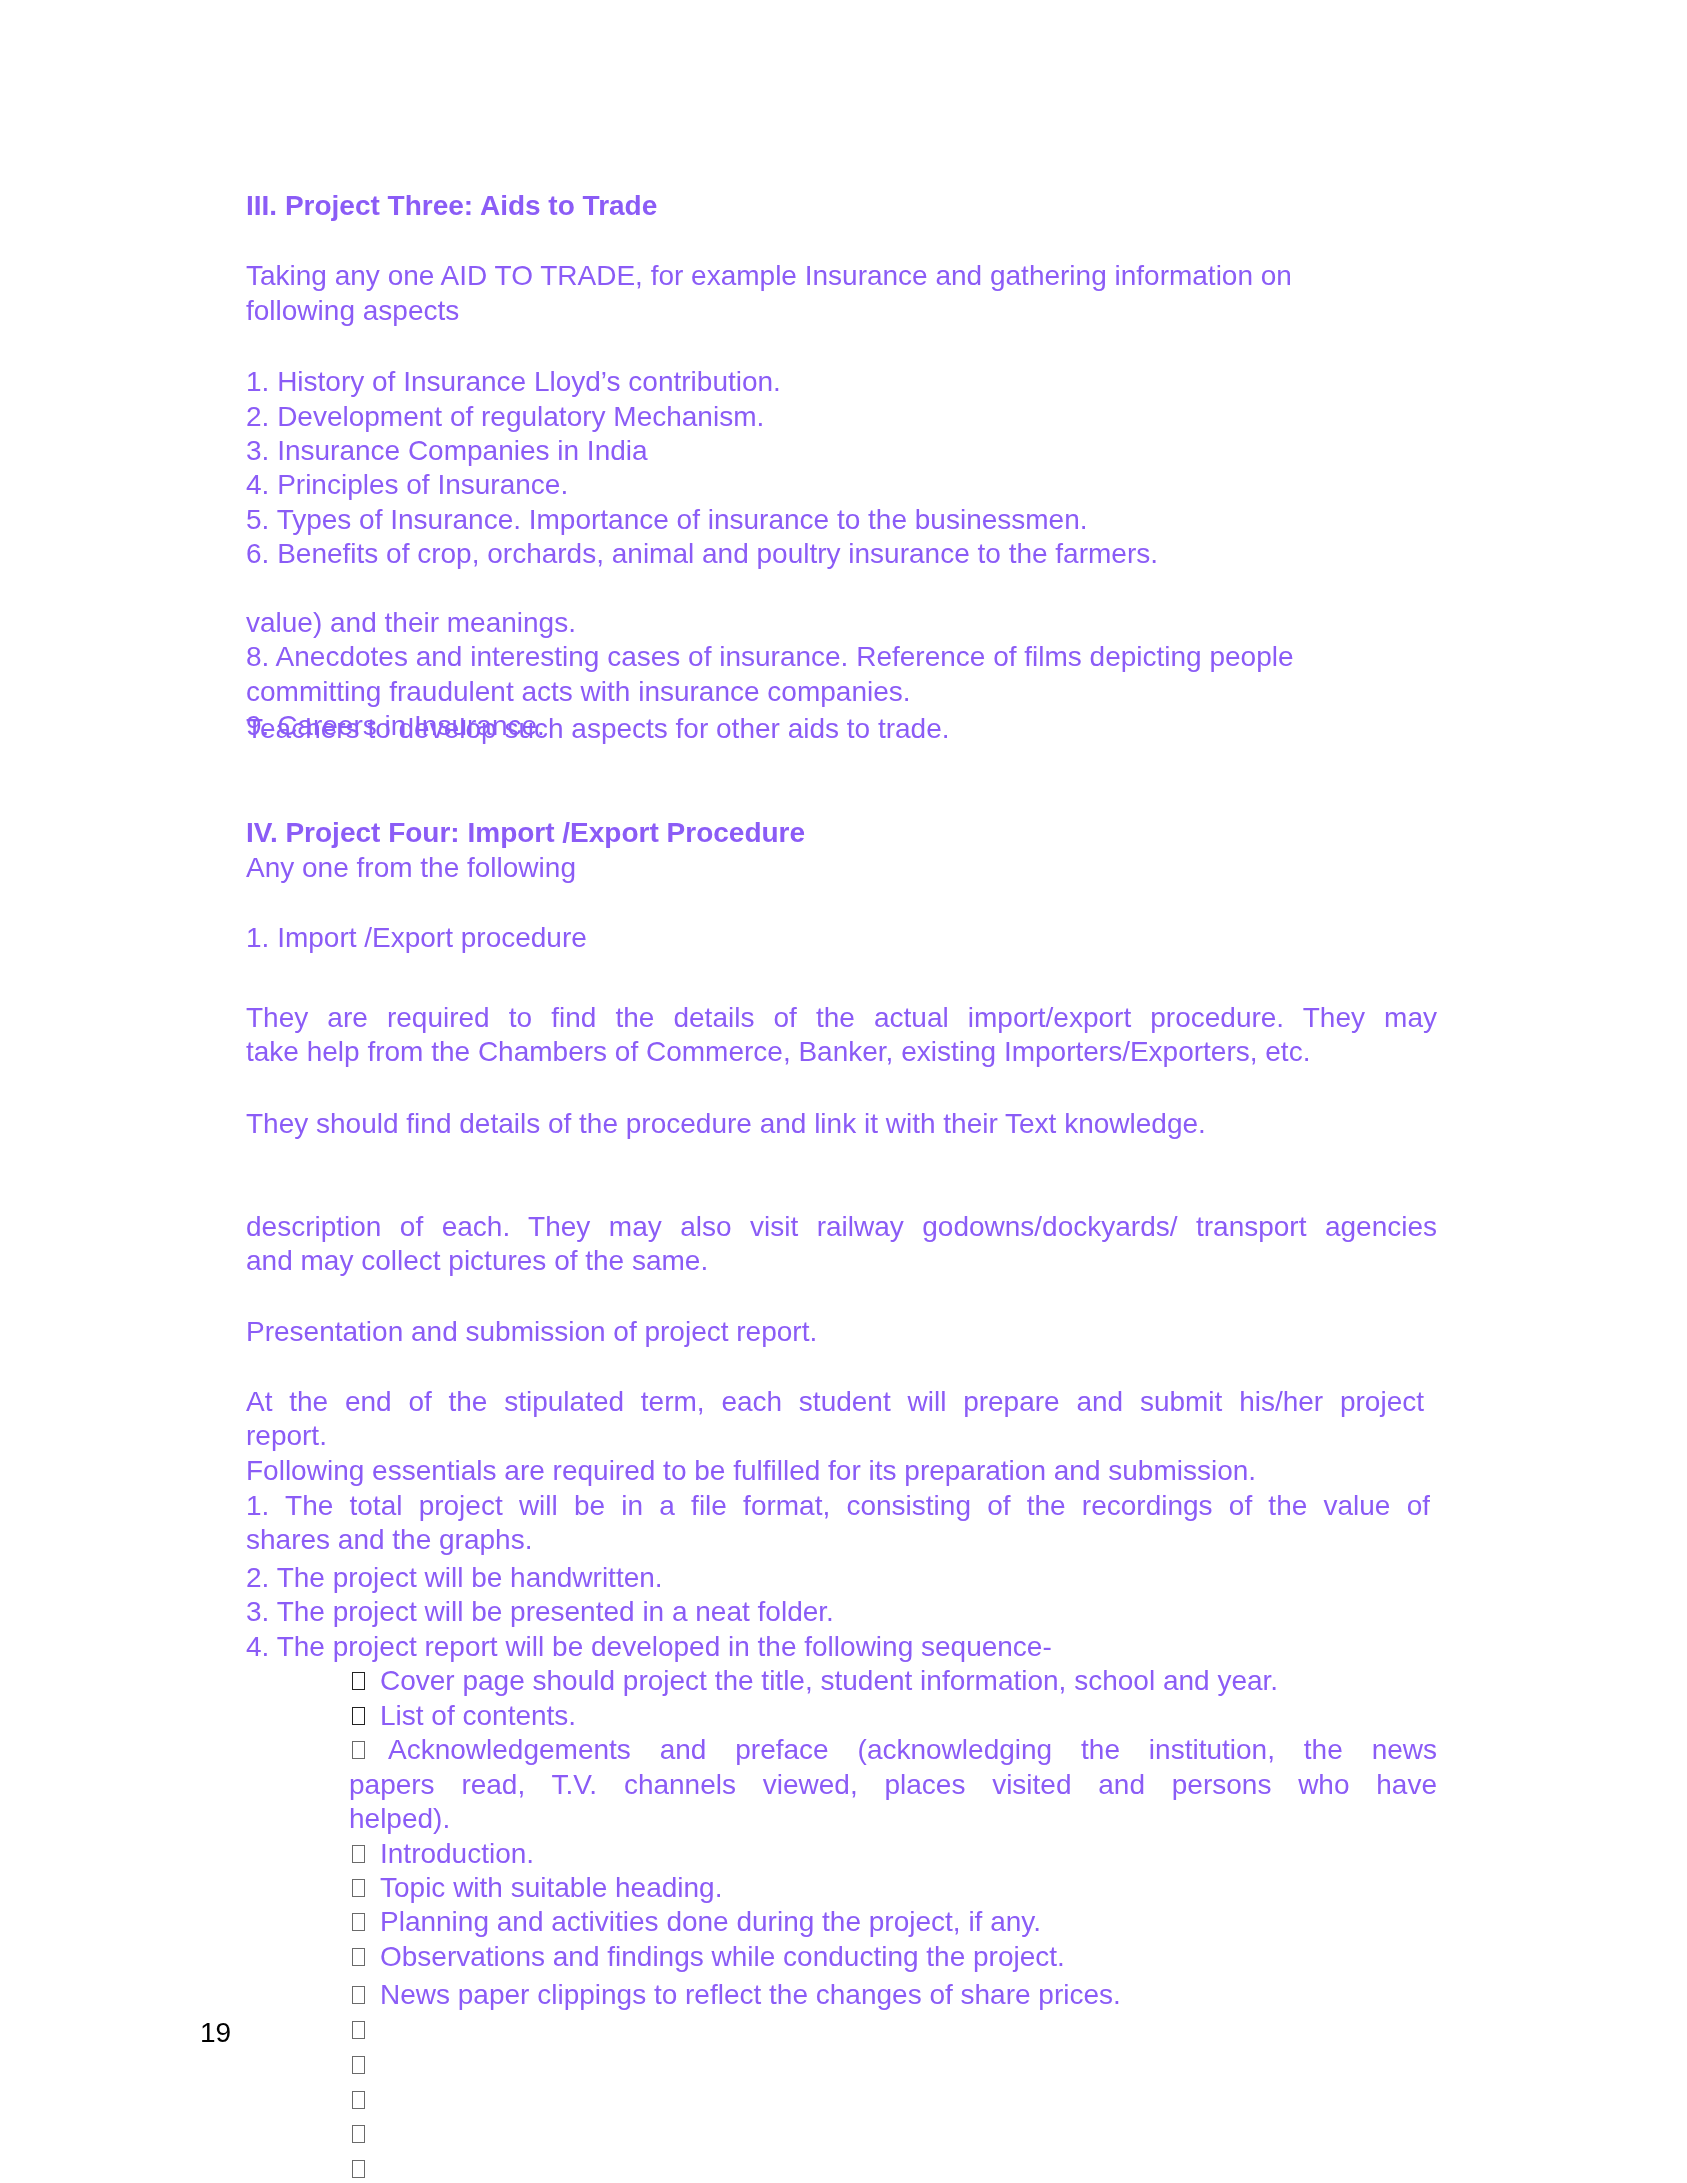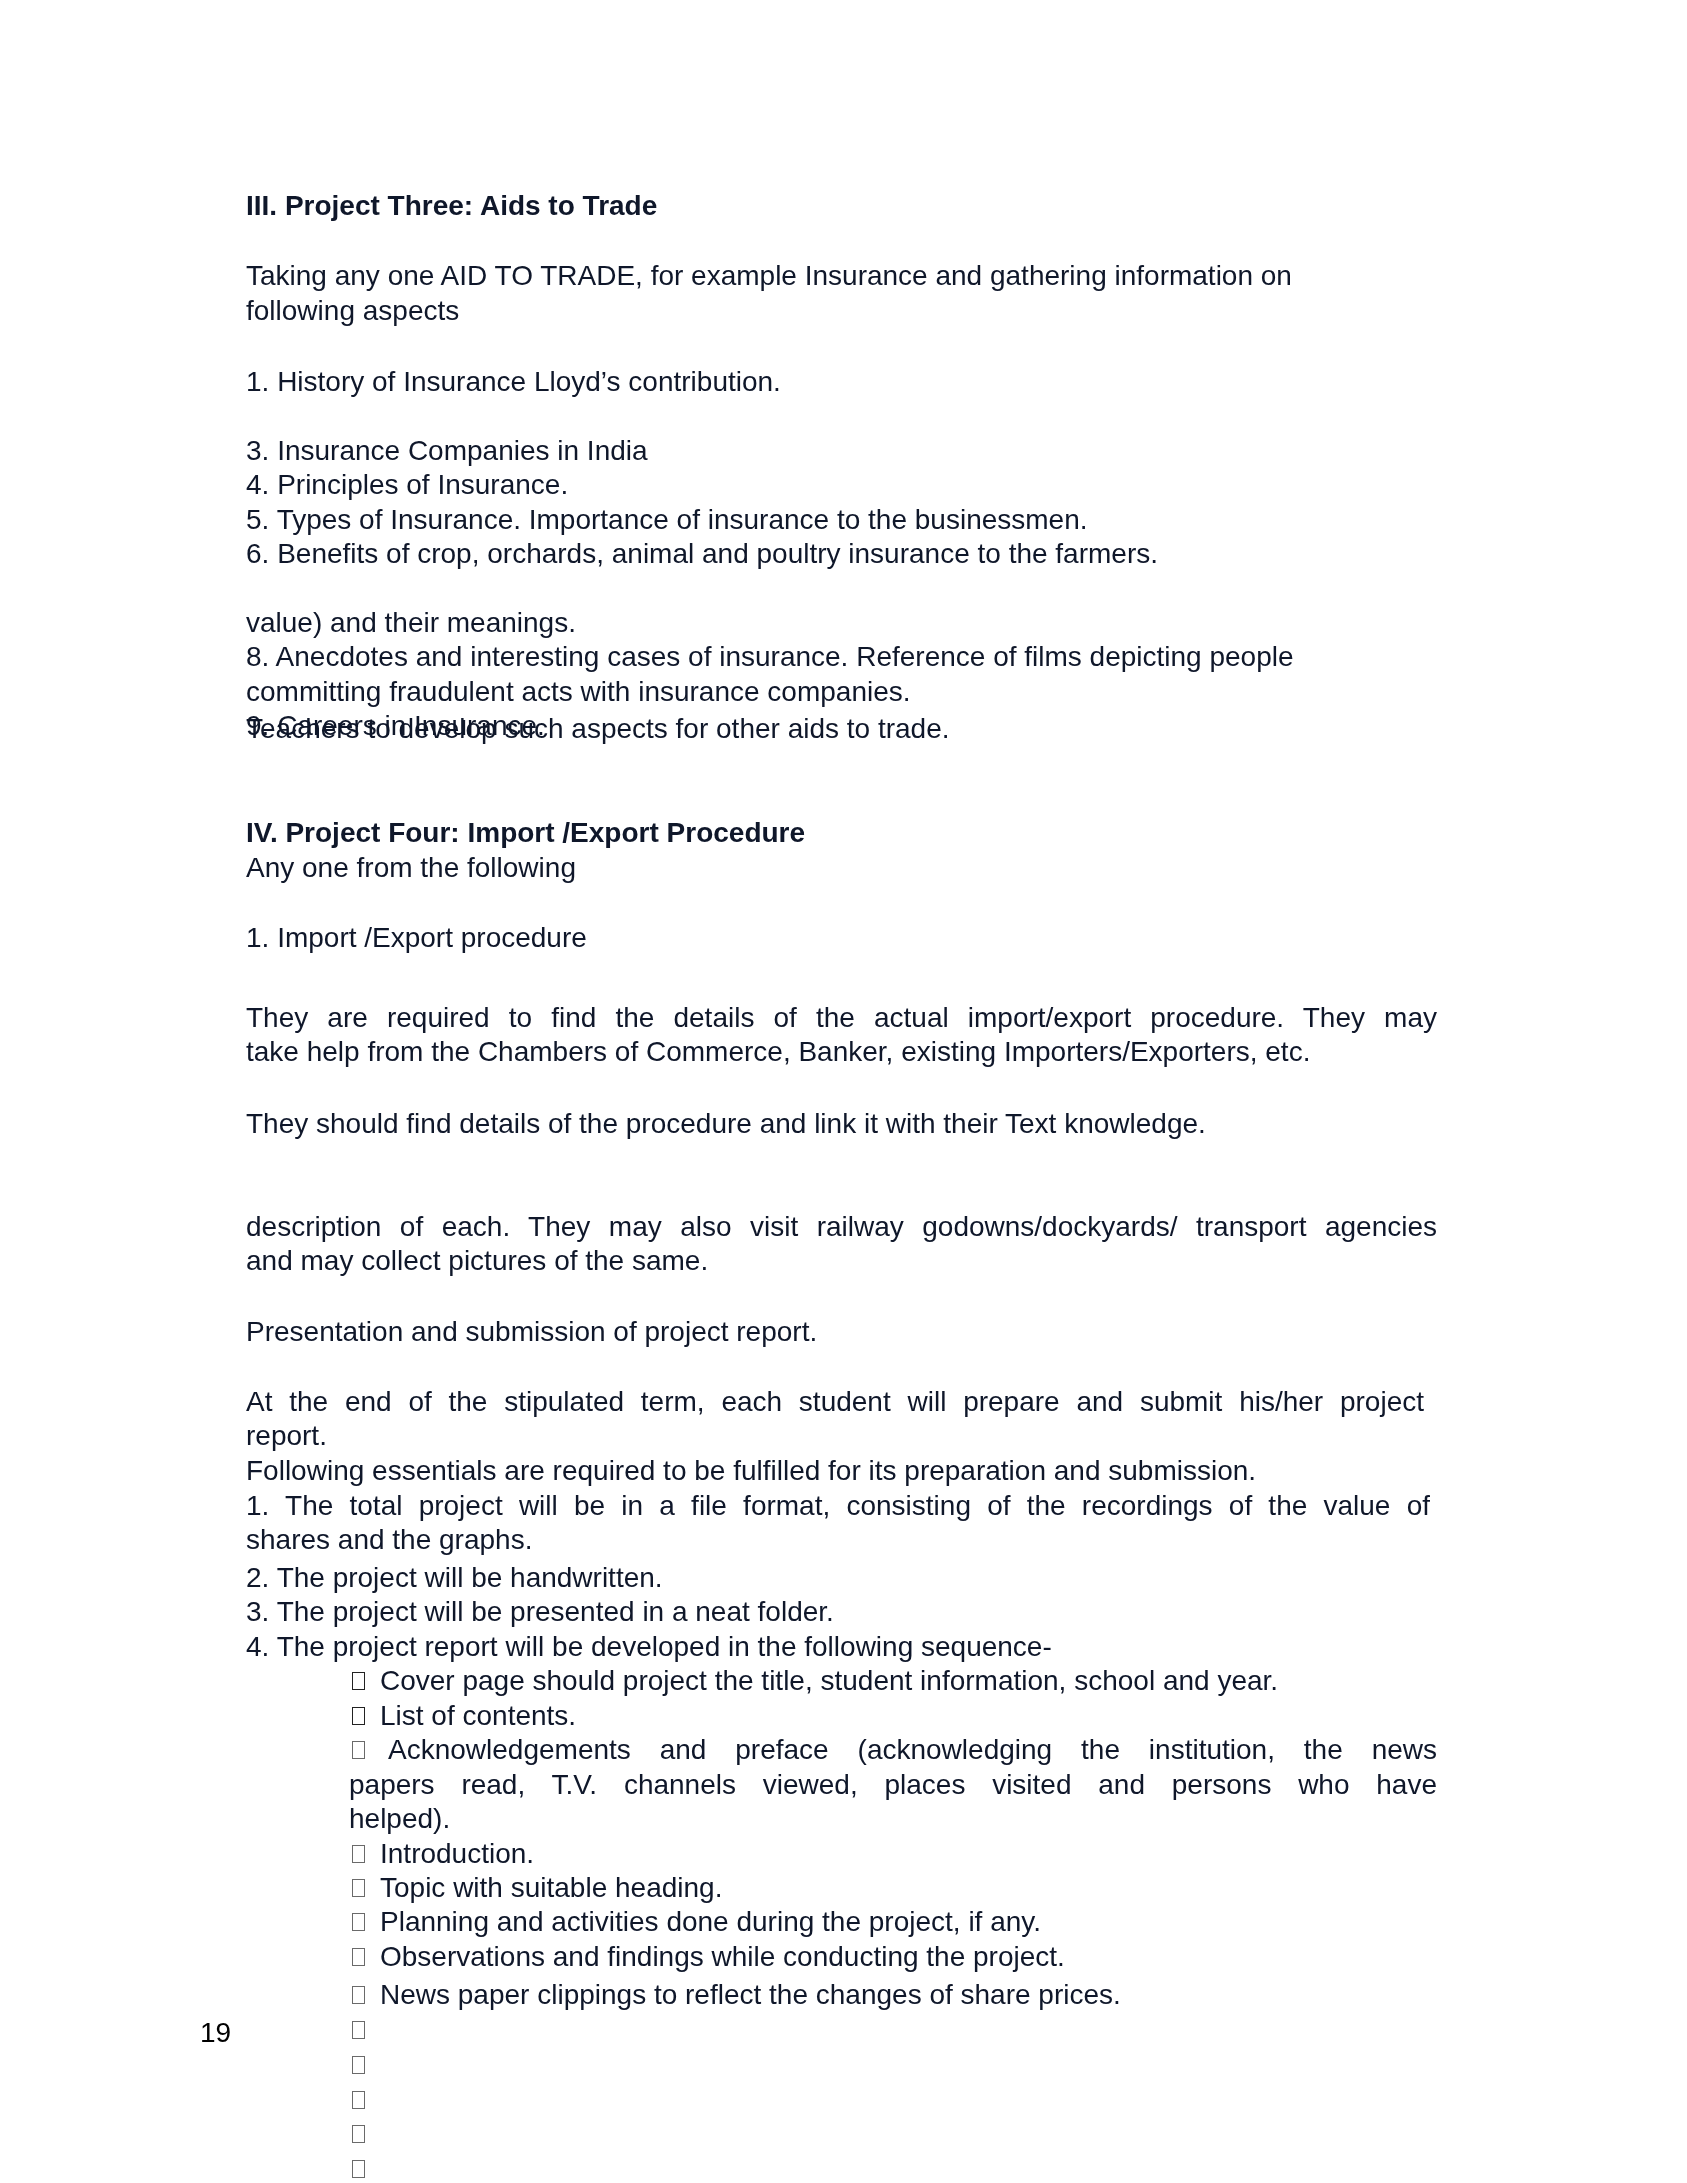--- a/index.html
+++ b/index.html
@@ -4,21 +4,21 @@
 <style>
   html, body { margin: 0; padding: 0; background: #ffffff; }
   body { width: 1687px; height: 2183px; position: relative; overflow: hidden; }
   .page { position: absolute; left: 0; top: 0; width: 1687px; height: 2183px; background: #ffffff; }
   .ln {
     position: absolute;
     font-family: "Liberation Sans", sans-serif;
     font-size: 28px;
     line-height: 34px;
     height: 34px;
-    color: #0f172a;
+    color: #8b5cf6;
     white-space: nowrap;
   }
   .bold { font-weight: bold; }
   .just { text-align: justify; text-align-last: justify; white-space: normal; overflow: hidden; }
   .box {
     position: absolute;
     width: 13.2px; height: 18px;
     border: 1px solid #6a6a6a;
     box-sizing: border-box;
     background: transparent;
@@ -36,20 +36,21 @@
 <body>
 
 <div class="page">
 
   <div class="ln bold" style="left:246px; top:189px;">III. Project Three: Aids to Trade</div>
 
   <div class="ln" style="left:246px; top:259px;">Taking any one AID TO TRADE, for example Insurance and gathering information on</div>
   <div class="ln" style="left:246px; top:294px;">following aspects</div>
 
   <div class="ln" style="left:246px; top:365px;">1. History of Insurance Lloyd’s contribution.</div>
+  <div class="ln" style="left:246px; top:400px;">2. Development of regulatory Mechanism.</div>
   <div class="ln" style="left:246px; top:434px;">3. Insurance Companies in India</div>
   <div class="ln" style="left:246px; top:468px;">4. Principles of Insurance.</div>
   <div class="ln" style="left:246px; top:503px;">5. Types of Insurance. Importance of insurance to the businessmen.</div>
   <div class="ln" style="left:246px; top:537px;">6. Benefits of crop, orchards, animal and poultry insurance to the farmers.</div>
   <div class="ln" style="left:246px; top:606px;">value) and their meanings.</div>
   <div class="ln" style="left:246px; top:640px;">8. Anecdotes and interesting cases of insurance. Reference of films depicting people</div>
   <div class="ln" style="left:246px; top:675px;">committing fraudulent acts with insurance companies.</div>
   <div class="ln" style="left:246px; top:709px;">9. Careers in Insurance.</div>
   <div class="ln" style="left:246px; top:712px;text-align:right;">Teachers to develop such aspects for other aids to trade.</div>
 

